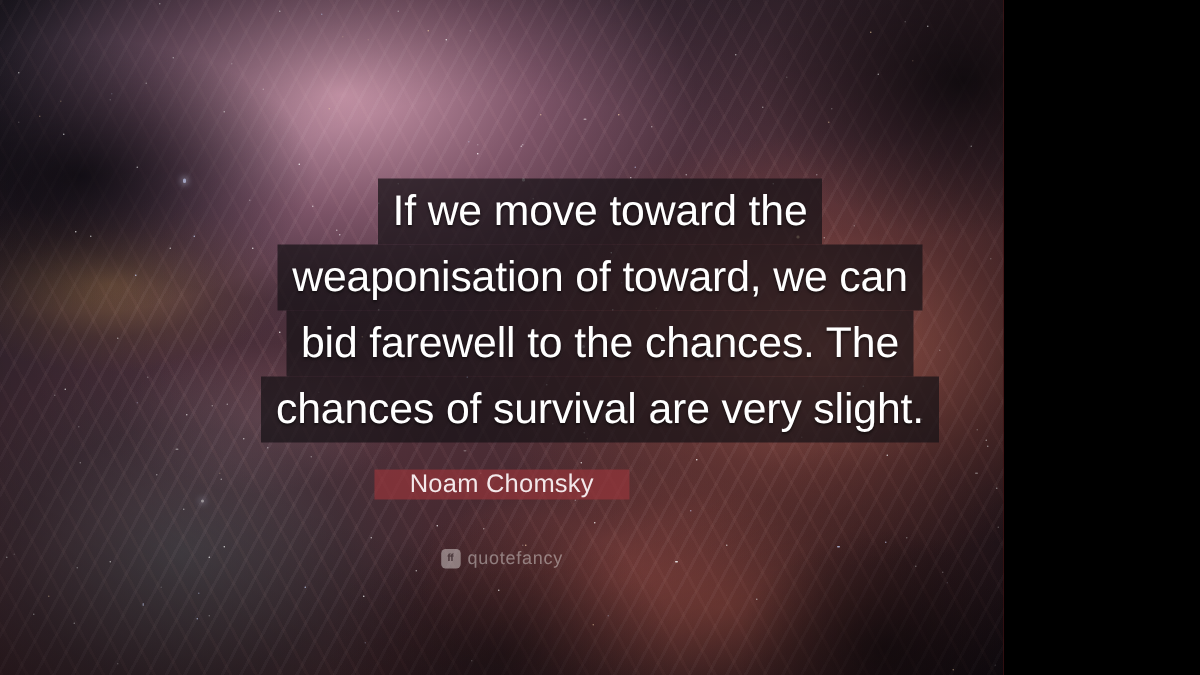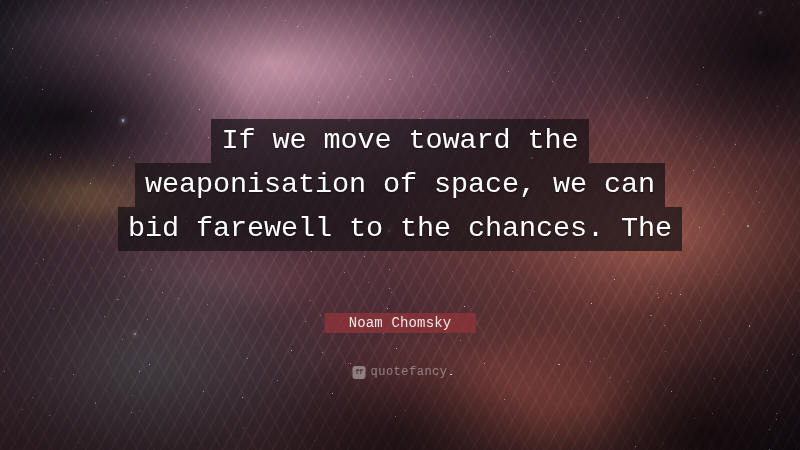--- a/index.html
+++ b/index.html
@@ -2,24 +2,24 @@
 <html><head>
 <meta charset="utf-8">
 <style>
   html, body {
     margin: 0;
     padding: 0;
     background: #000;
   }
   #stage {
     position: relative;
-    width: 800px;
+    width: 669px;
     height: 450px;
     overflow: hidden;
-    font-family: Liberation Mono, monospace;
+    font-family: Liberation Sans, sans-serif;
     background: #7f1d1d;
   }
 
   
   .bg-layer {
     position: absolute;
     inset: 0;
     pointer-events: none;
   }
   #bg-base {
@@ -83,21 +83,21 @@
   }
 
   
   #author-badge {
     position: absolute;
     left: 50%;
     top: 313px;
     transform: translateX(-50%);
     background: rgba(150,52,58,0.70);
     color: #f3e8ea;
-    font-size: 14px;
+    font-size: 17px;
     line-height: 20px;
     height: 20px;
     padding: 0 24px;
     letter-spacing: 0.15px;
     white-space: nowrap;
   }
 
   
   #watermark {
     position: absolute;
@@ -353,22 +353,23 @@
       <div class="star" style="left: 345.5px; top: 136.1px; width: 1px; height: 1px; opacity: 0.32; background: rgb(255, 217, 176);"></div>
       <div class="star" style="left: 149.2px; top: 74.1px; width: 1px; height: 1px; opacity: 0.6;"></div>
       <div class="star" style="left: 106.3px; top: 2px; width: 1px; height: 1px; opacity: 0.7;"></div>
       <div class="star" style="left: 77.6px; top: 225.3px; width: 1px; height: 1px; opacity: 0.57;"></div>
       <div class="star" style="left: 94.7px; top: 402.4px; width: 1.7px; height: 1.7px; opacity: 0.63; background: rgb(207, 217, 255);"></div>
     </div>
   <div class="bg-layer" id="bg-vignette"></div>
 
   <div id="quote-block">
     <div class="quote-line">If we move toward the</div>
-    <div class="quote-line">weaponisation of space, we can</div>
+    <div class="quote-line">weaponisation of toward, we can</div>
     <div class="quote-line">bid farewell to the chances. The</div>
+    <div class="quote-line">chances of survival are very slight.</div>
   </div>
 
   <div id="author-badge">Noam Chomsky</div>
 
   <div id="watermark">
     <div id="watermark-logo">ff</div>
     <div id="watermark-text">quotefancy</div>
   </div>
 
 </div>

